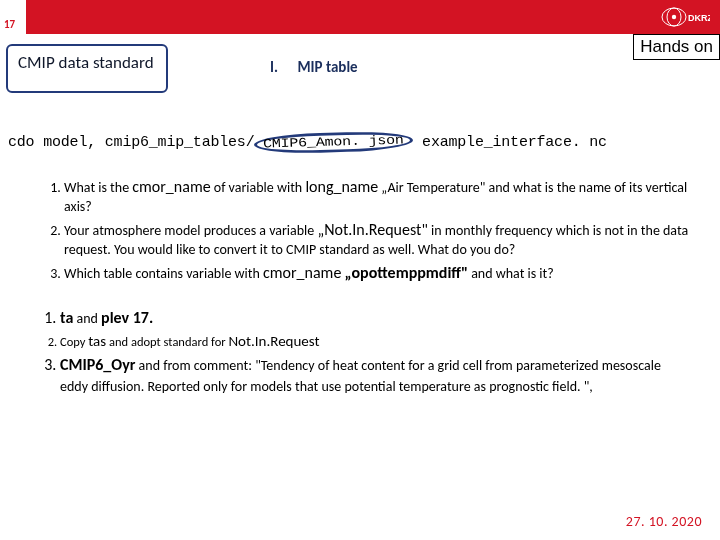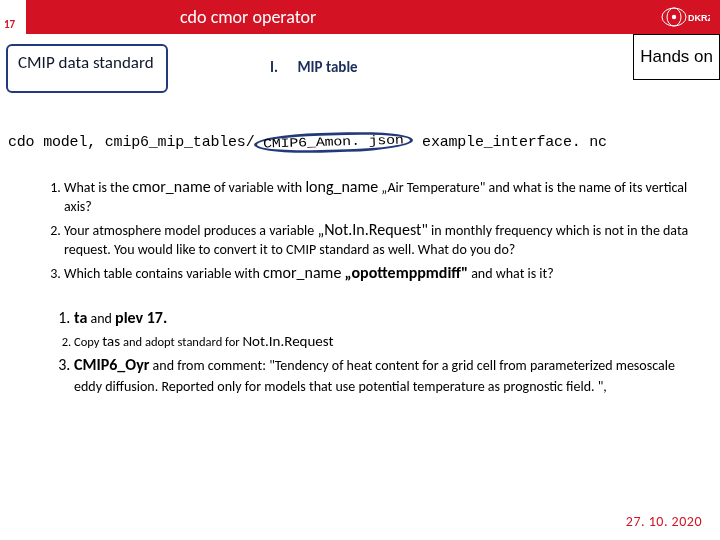--- a/index.html
+++ b/index.html
@@ -1,48 +1,47 @@
 <!DOCTYPE html>
 <html><head>
 <meta charset="utf-8">
 <style>
   * { box-sizing: border-box; margin: 0; padding: 0; }
   body { width: 720px; height: 540px; font-family: Calibri, Arial, sans-serif; background: #fff; position: relative; color: #000; overflow: hidden; }
   .titlebar { background: #d31323; height: 34px; position: relative; }
   .slidenum { position: absolute; left: 0; top: 0; width: 26px; height: 22px; background: #fff; color: #d31323; font-weight: bold; font-size: 11px; display: flex; align-items: flex-start; justify-content: flex-start; padding: 18px 4px; }
   .title { color: #fff; font-size: 18px; font-weight: 500; position: absolute; left: 180px; top: 6px; }
   .logo { position: absolute; right: 10px; top: 5px; }
-  .handson { position: absolute; right: 0; top: 34px; background: #fff; border: 1.5px solid #000; font-size: 17px; padding: 12px 6px; font-family: Arial, sans-serif; }
+  .handson { position: absolute; right: 0; top: 34px; background: #fff; border: 1.5px solid #000; font-size: 17px; padding: 2px 6px; font-family: Arial, sans-serif; }
   .tab { border: 2px solid #233a7a; border-radius: 6px; display: inline-block; padding: 6px 12px 18px 10px; font-size: 17px; color: #0f172a; margin: 10px 0 8px 6px; }
   .sectionhead { position: absolute; left: 270px; top: 58px; font-size: 15px; font-weight: bold; color: #1a2e5c; }
   .sectionhead .rn { margin-right: 16px; }
   .cmdline { font-family: "Courier New", monospace; font-size: 15px; margin: 30px 0 0 8px; letter-spacing: -0.2px; }
   .circled { display: inline-block; border: 3px solid #233a7a; border-radius: 50%/60%; padding: 0 6px; transform: scaleY(0.85) rotate(-2deg); }
   .content { padding: 22px 28px 0 42px; font-size: 14px; line-height: 1.35; }
   .exercise-head { margin-bottom: 2px; }
   .exercise-head .u { text-decoration: underline; }
   ol.ex { list-style: decimal; margin-left: 22px; }
   ol.ex li { margin-bottom: 2px; }
-  .answers { padding: 22px 28px 0 52px; font-size: 14px; line-height: 1.35; }
+  .answers { padding: 22px 28px 0 38px; font-size: 14px; line-height: 1.35; }
   ol.ans { list-style: decimal; margin-left: 22px; }
   ol.ans li { margin-bottom: 2px; }
   .big { font-size: 16px; }
   .sm { font-size: 12.5px; }
   .date { position: absolute; right: 18px; bottom: 10px; color: #d31323; font-size: 14px; letter-spacing: 0.5px; }
   .em { font-style: italic; }
   .bold { font-weight: bold; }
 </style>
 </head>
 <body>
 
 
 
 <div class="titlebar">
   <div class="slidenum">17</div>
-  <div class="title">cdo cmor operator</div>
   <svg class="logo" width="56" height="24" viewBox="0 0 56 24">
     <ellipse cx="20" cy="12" rx="12" ry="9" fill="none" stroke="#fff" stroke-width="1"></ellipse>
     <ellipse cx="20" cy="12" rx="7" ry="9" fill="none" stroke="#fff" stroke-width="1"></ellipse>
     <circle cx="20" cy="12" r="2.2" fill="#fff"></circle>
     <text x="34" y="16" fill="#fff" font-size="9" font-weight="bold" font-family="Arial">DKRZ</text>
   </svg>
 </div>
 
 <div class="handson">Hands on</div>
 

